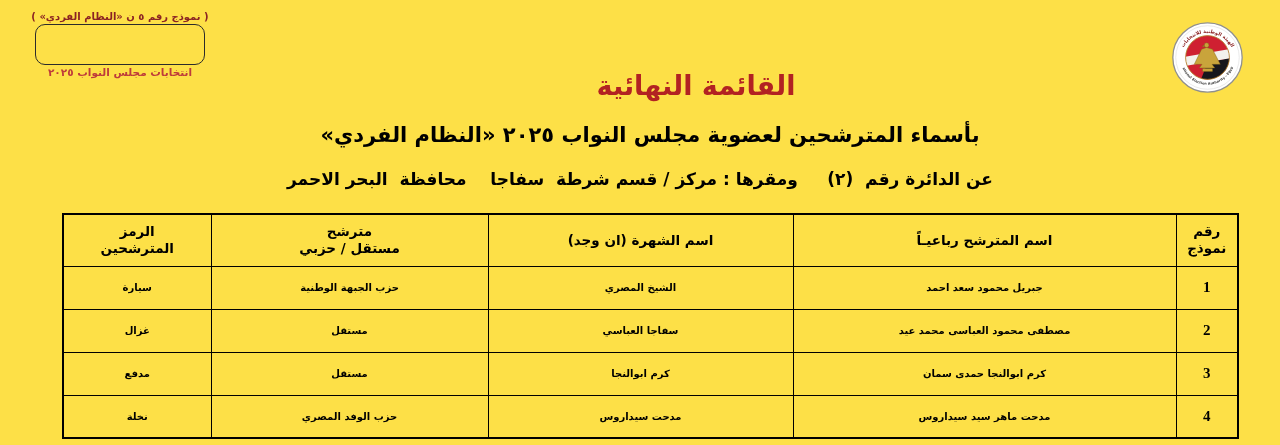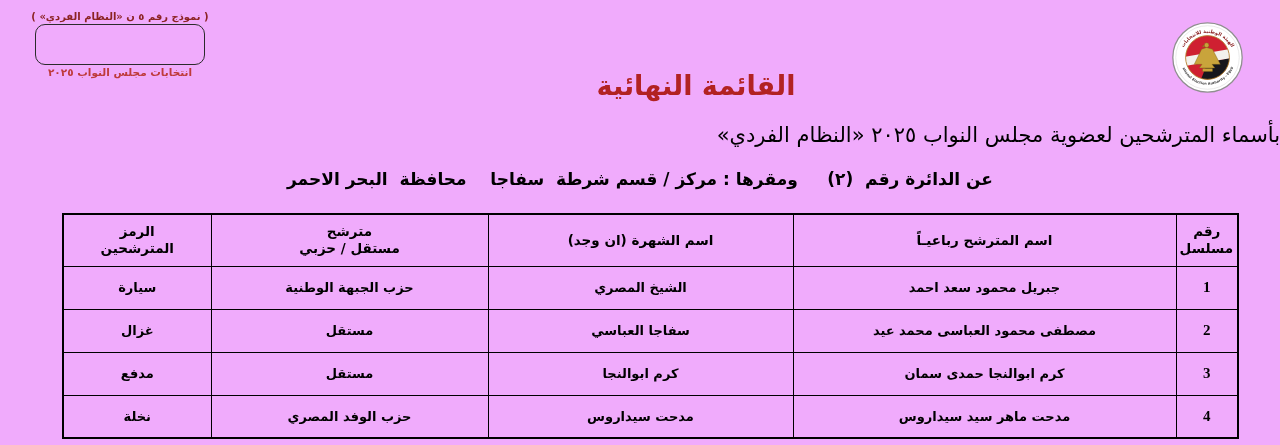--- a/index.html
+++ b/index.html
@@ -1,19 +1,19 @@
 <!DOCTYPE html>
 <html lang="ar"><head>
 <meta charset="utf-8">
 <style>
   html,body{margin:0;padding:0;background:#fff;}
   .page{
     position:relative;
     width:1280px;height:445px;
-    background:#f0abfc;
+    background:#fde047;
     overflow:hidden;
     font-family:"DejaVu Sans", sans-serif;
   }
   
   .form-box{
     position:absolute;left:35px;top:24px;width:170px;height:41px;
     border:1.6px solid #2b2b2b;border-radius:10px;
     display:flex;flex-direction:column;justify-content:center;align-items:center;
     box-sizing:border-box;direction:rtl;
   }
@@ -22,22 +22,22 @@
   
   .logo{position:absolute;left:1171px;top:21px;width:73px;height:73px;}
   
   .title{
     position:absolute;top:70px;left:0;width:1280px;box-sizing:border-box;padding-left:112px;
     text-align:center;direction:rtl;
     font-size:27px;font-weight:bold;color:#b22222;
   }
   .subtitle{
     position:absolute;top:123px;left:0;width:1280px;box-sizing:border-box;padding-left:20px;
-    direction:rtl;
-    font-size:21px;font-weight:normal;color:#000;
+    text-align:center;direction:rtl;
+    font-size:21px;font-weight:bold;color:#000;
   }
   .district{
     position:absolute;top:169px;left:0;width:1280px;
     text-align:center;direction:rtl;white-space:pre;
     font-size:17px;font-weight:bold;color:#000;
   }
   
   table.candidates{
     position:absolute;left:62px;top:213px;
     width:1175px;border-collapse:collapse;direction:rtl;
@@ -45,21 +45,21 @@
   }
   table.candidates th, table.candidates td{
     border:1.5px solid #000;
     text-align:center;vertical-align:middle;
     font-weight:bold;color:#000;
     padding:0 4px;box-sizing:border-box;
   }
   table.candidates thead tr{height:52px;}
   table.candidates tbody tr{height:43px;}
   th.hdr{font-size:13.5px;line-height:17px;white-space:pre-line;}
-  td.cell{font-size:13px;}
+  td.cell{font-size:10px;}
   td.serial{font-family:"Liberation Serif","DejaVu Serif",serif;font-size:15px;}
 </style>
 </head>
 <body>
 
 <div class="page">
 
   <div class="form-box">
     <div class="l1">( نموذج رقم ٥ ن «النظام الفردي» )</div>
     <div class="l2">انتخابات مجلس النواب ٢٠٢٥</div>
@@ -105,21 +105,21 @@
     <colgroup>
       <col style="width:62px">
       <col style="width:383px">
       <col style="width:305px">
       <col style="width:277px">
       <col style="width:148px">
     </colgroup>
     <thead>
       <tr>
         <th class="hdr">رقم
-مسلسل</th>
+نموذج</th>
         <th class="hdr">اسم المترشح رباعيـاً</th>
         <th class="hdr">اسم الشهرة (ان وجد)</th>
         <th class="hdr">مترشح
 مستقل / حزبي</th>
         <th class="hdr">الرمز
 المترشحين</th>
       </tr>
     </thead>
     <tbody>
       <tr>

